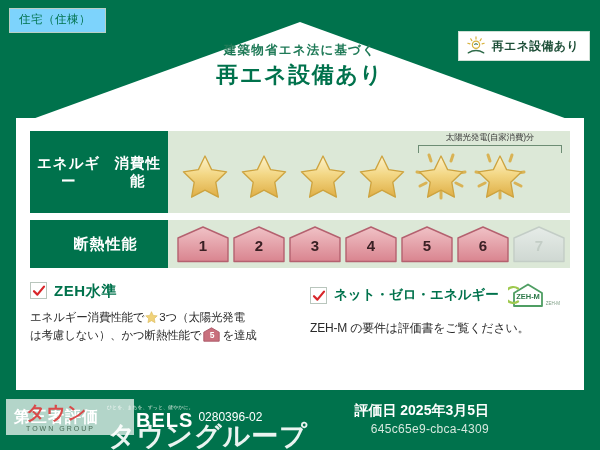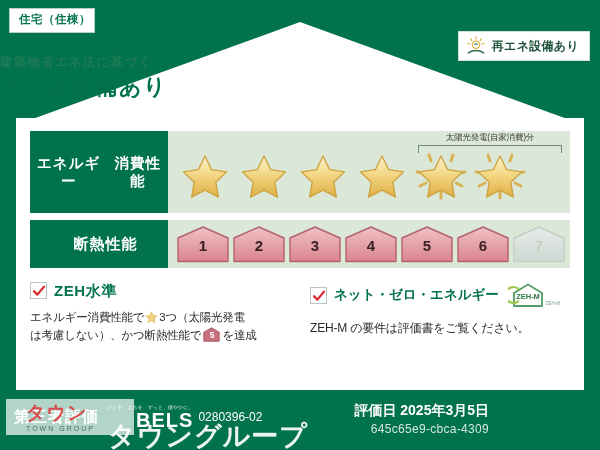--- a/index.html
+++ b/index.html
@@ -24,48 +24,48 @@
   }
   .roof-white {
     position: absolute;
     left: 16px; top: 22px;
     width: 568px; height: 103px;
     background: #ffffff;
     clip-path: polygon(0% 100%, 50% 0%, 100% 100%);
   }
   .tag-dwelling {
     position: absolute; left: 9px; top: 8px;
-    background: #ffffff;
+    background: #7dd3fc;
     border: 1px solid #b9cfc4;
     color: #00724c;
-    font-weight: bold;
+    font-weight: normal;
     font-size: 11.5px;
     letter-spacing: .5px;
-    padding: 5px 3px 6px 9px;
+    padding: 5px 14px 6px 9px;
     line-height: 1;
     z-index: 6;
   }
   .tag-renew {
     position: absolute; right: 10px; top: 6px;
     background: #ffffff;
     border: 1px solid #cfe0d5;
     display: flex; align-items: center; gap: 5px;
     padding: 4px 10px 4px 6px;
     z-index: 6;
     margin-top: 25px;
   }
   .tag-renew .txt {
     color: #1e4f38; font-weight: bold; font-size: 12px; line-height: 1;
     letter-spacing: .3px;
   }
   .sun-icon { width: 22px; height: 20px; display:block; }
 
   .title-block {
-    position: absolute; left: 0; right: 0; top: 56px;
-    z-index: 5;
+    position: absolute; left: 0; right: 0; top: 44px;
+    text-align: center; z-index: 5;
   }
   .title-sub {
     color: #1f7a57; font-size: 12.5px; font-weight: bold;
     letter-spacing: 1.2px; line-height: 1;
   }
   .title-main {
     color: #00724c; font-size: 22px; font-weight: bold;
     letter-spacing: 1.6px; margin-top: 7px; line-height: 1;
   }
 

